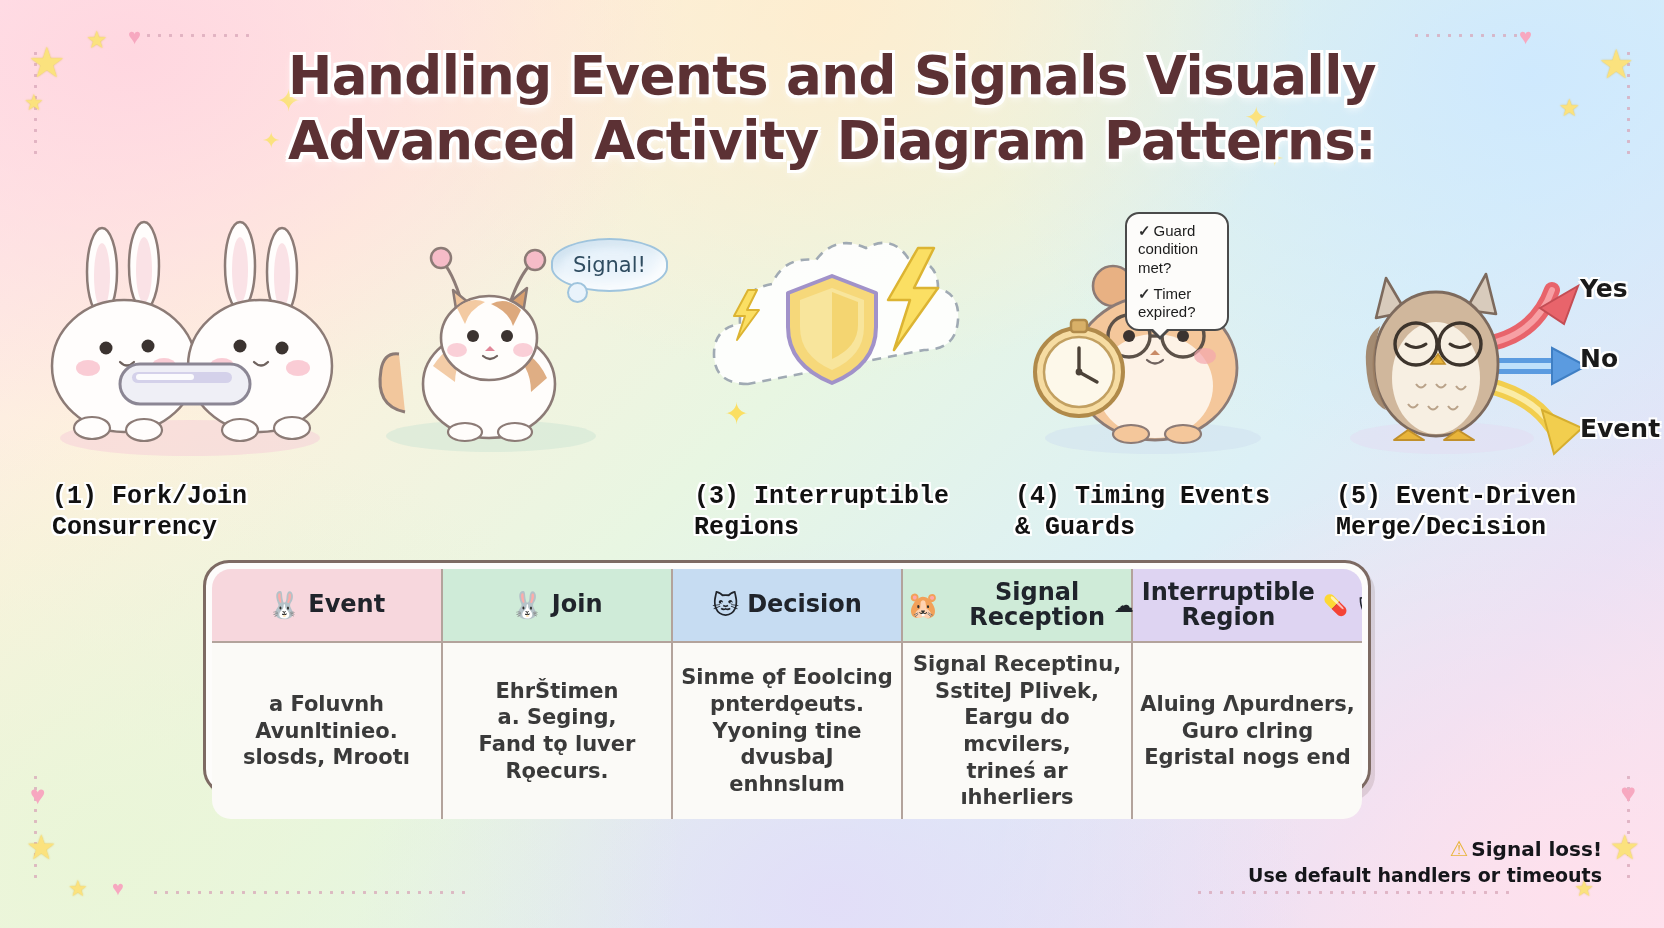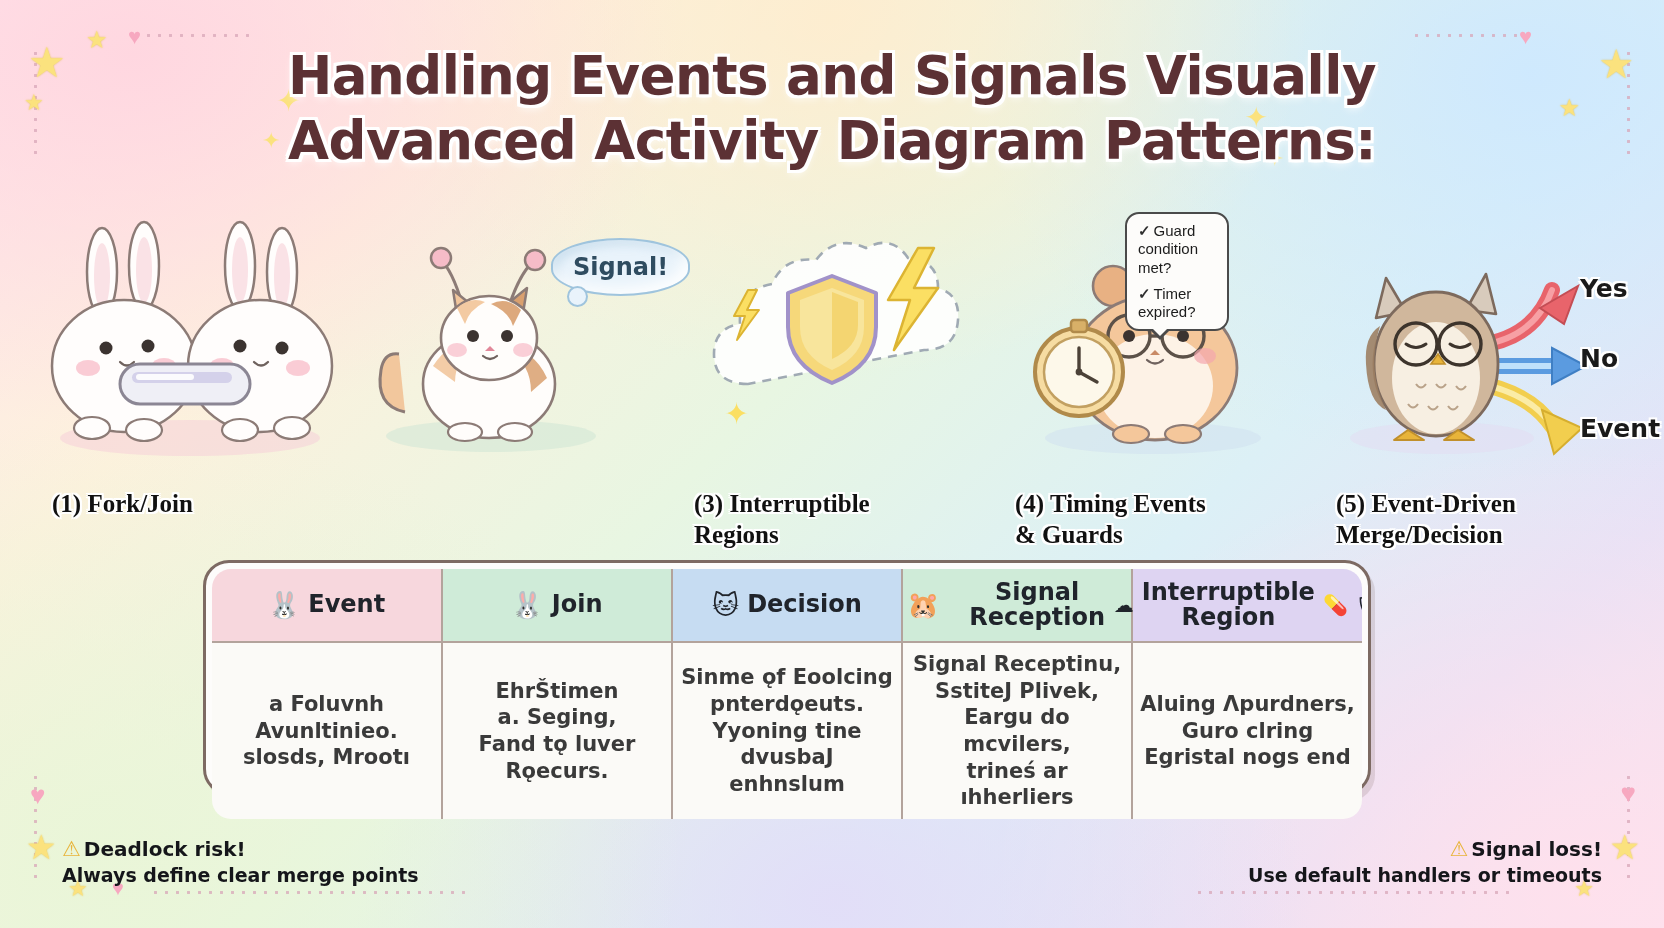--- a/index.html
+++ b/index.html
@@ -60,22 +60,22 @@
   }
 
   
   #panels {
     position: absolute; top: 216px; left: 40px; right: 40px;
     display: flex; justify-content: space-between; align-items: flex-start;
   }
   .panel { width: 300px; position: relative; }
   .art   { height: 250px; position: relative; }
   .caption {
-    margin-top: 22px;
-    font-family: Liberation Serif, serif;
+    margin-top: 15px;
+    font-family: Liberation Mono, monospace;
     font-weight: bold; font-size: 25px; line-height: 1.25;
     color: #111; padding-left: 12px;
     text-shadow: -2px -2px 0 #fff, 2px -2px 0 #fff, -2px 2px 0 #fff, 2px 2px 0 #fff,
                  0 -2px 0 #fff, 0 2px 0 #fff, -2px 0 0 #fff, 2px 0 0 #fff;
   }
 
   
   .bubble {
     position: absolute; background: #fdfcfa; border: 2.5px solid #4a4a4a;
     border-radius: 14px; padding: 8px 11px;
@@ -88,21 +88,21 @@
     bottom: -22px; left: 22px;
   }
   .bubble:before {
     content: ""; position: absolute; width: 0; height: 0; z-index: 1;
     border: 8px solid transparent; border-top-color: #fdfcfa;
     bottom: -15px; left: 25px;
   }
   .bubble-round {
     position:absolute; background: #e9f3fb; border: 2px solid #9fc4dd;
     border-radius: 50% / 46%; padding: 13px 20px;
-    font-family: "DejaVu Sans", sans-serif; font-weight: bold; font-size: 24px;
+    font-family: "DejaVu Sans", sans-serif; font-weight: normal; font-size: 21px;
     color: #2f4c60;
     box-shadow: inset -6px -6px 14px rgba(255,255,255,.9), inset 4px 5px 10px rgba(150,190,215,.35);
   }
   .bubble-round:after{
     content:""; position:absolute; left: 14px; bottom: -13px;
     width: 17px; height: 17px; border-radius: 50%;
     background: #e9f3fb; border: 2px solid #9fc4dd;
   }
   .chk { color:#2f2f2f; font-weight:bold; margin-right:3px; }
 
@@ -234,20 +234,21 @@
 
           <g>
             <rect x="80" y="148" width="130" height="40" rx="20" fill="#efeff6" stroke="#8b8694" stroke-width="3"></rect>
             <rect x="92" y="156" width="100" height="11" rx="6" fill="#cfcbe8" opacity=".85"></rect>
             <rect x="96" y="158" width="58" height="6" rx="3" fill="#ffffff" opacity=".9"></rect>
           </g>
         </svg>
       </div>
       <div class="caption">
         <div>(1) Fork/Join</div>
+        <div>Consurrency</div>
       </div>
     </div>
 
     <div class="panel">
       <div class="art">
         <svg width="300" height="250" viewBox="0 0 300 250">
           <ellipse cx="130" cy="220" rx="105" ry="16" fill="#cfe6d6" opacity=".55"></ellipse>
 
           <path d="M104 98 q-10 -38 -22 -52" stroke="#8c7b76" stroke-width="3" fill="none" stroke-linecap="round"></path>
           <path d="M146 96 q12 -38 26 -50" stroke="#8c7b76" stroke-width="3" fill="none" stroke-linecap="round"></path>
@@ -444,26 +445,20 @@
           <td>a Foluvnh<br>Avunltinieo.<br>slosds, Mrootı</td>
           <td>EhrŠtimen<br>a. Seging,<br>Fand tǫ luver Rǫecurs.</td>
           <td>Sinme ǫf Eoolcing<br>pnterdǫeuts.<br>Yyoning tine dvusbaJ<br>enhnslum</td>
           <td>Signal Receptinu,<br>SstiteJ Plivek,<br>Eargu do mcvilers,<br>trineś ar ıhherliers</td>
           <td>Aluing Λpurdners,<br>Guro clring<br>Egristal nogs end</td>
         </tr>
       </tbody>
     </table>
   </div>
 
-  <div class="note" style="left:62px; top:836px;">
-    <span class="l1">
-      <span class="warn">⚠</span><span>Deadlock risk!</span>
-    </span>
-    <span class="l2">Always define clear merge points</span>
-  </div>
 
   <div class="note" style="right:62px; top:836px; text-align:right;">
     <span class="l1">
       <span class="warn">⚠</span><span>Signal loss!</span>
     </span>
     <span class="l2">Use default handlers or timeouts</span>
   </div>
 
 </div>
 

